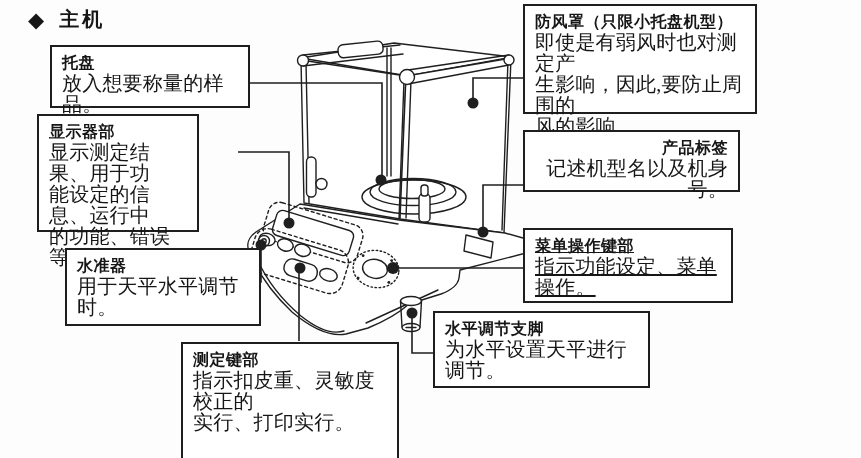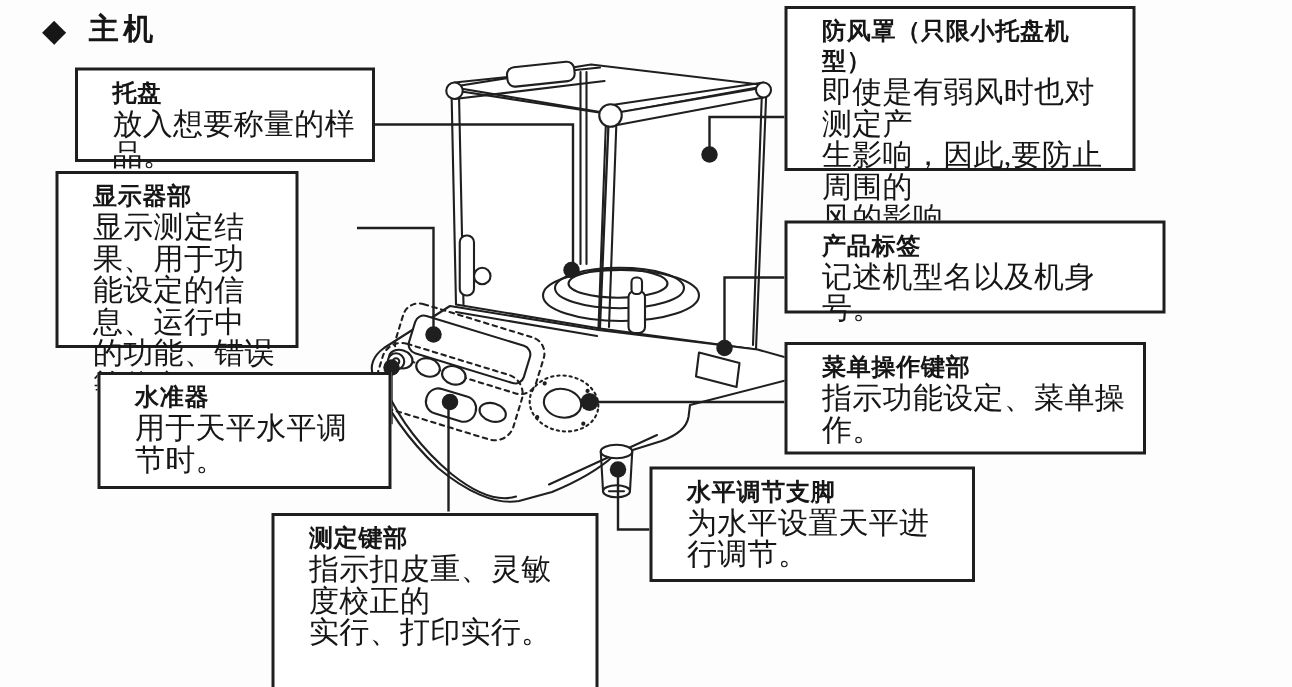--- a/index.html
+++ b/index.html
@@ -5,31 +5,31 @@
   html,body{margin:0;padding:0;}
   body{font-family:"Liberation Serif","DejaVu Serif",serif;background:#ffffff;}
   .stage{position:relative;width:861px;height:458px;background:#fdfdfd;overflow:hidden;color:#161616;}
 
   
   .heading{position:absolute;left:28px;top:6px;display:flex;align-items:center;gap:15px;}
   .heading .marker{font-size:21px;line-height:1;transform:translateY(1px);}
   .heading .htitle{font-size:20px;font-weight:bold;letter-spacing:3px;}
 
   
-  .callout{position:absolute;box-sizing:border-box;background:#ffffff;border:2px solid #1e1e1e;padding:6px 10px 4px 23px;z-index:2;}
+  .callout{position:absolute;box-sizing:border-box;background:#ffffff;border:2px solid #1e1e1e;padding:6px 10px 4px 10px;z-index:2;}
   .callout .ctitle{font-weight:bold;font-size:16px;line-height:20px;letter-spacing:0.5px;}
   .callout .cbody{font-size:20px;line-height:21px;white-space:pre-line;letter-spacing:0.2px;}
 
   .box-pan        {left:38px;  top:45px;  width:200px; height:63px;margin-left:12px;}
   .box-display    {left:37px;  top:114px; width:162px; height:118px;}
   .box-level      {left:37px;  top:248px; width:196px; height:78px;margin-left:28px;}
   .box-measuring  {left:181px; top:342px; width:218px; height:136px;}
   .box-windshield {left:523px; top:4px;   width:234px; height:110px;}
-  .box-label      {left:523px; top:147px; width:254px; height:62px;}
-  .box-menu       {left:523px; top:228px; width:241px; height:75px;}
+  .box-label      {left:523px; top:130px; width:217px; height:62px;text-align:right;}
+  .box-menu       {left:523px; top:228px; width:210px; height:75px;text-decoration:underline;}
   .box-foot       {left:433px; top:311px; width:217px; height:77px;}
 
   svg.scene{position:absolute;left:0;top:0;z-index:1;}
   .ink{stroke:#1f1f1f;fill:none;stroke-width:1.4;stroke-linecap:round;stroke-linejoin:round;}
   .paper{fill:#ffffff;}
   .connector{stroke:#1f1f1f;stroke-width:1.6;fill:none;}
   .dot{fill:#1f1f1f;stroke:none;}
 </style>
 </head>
 <body>

